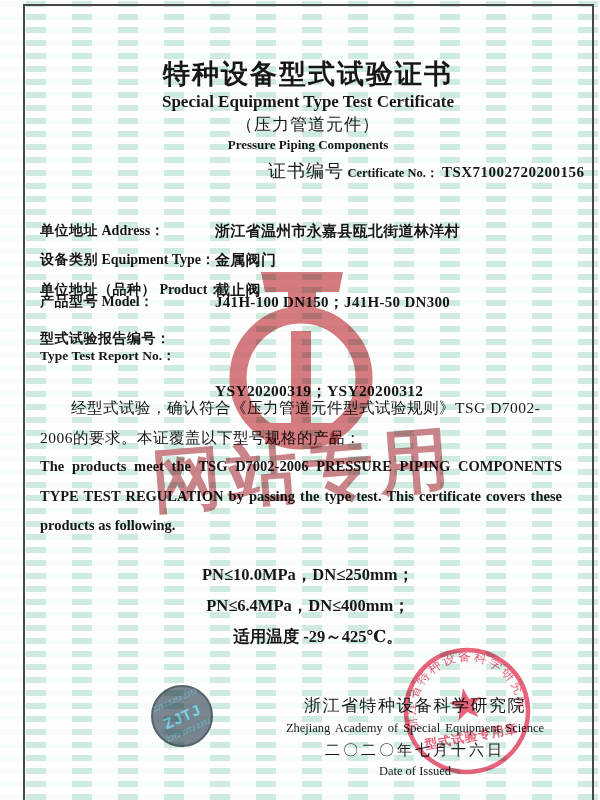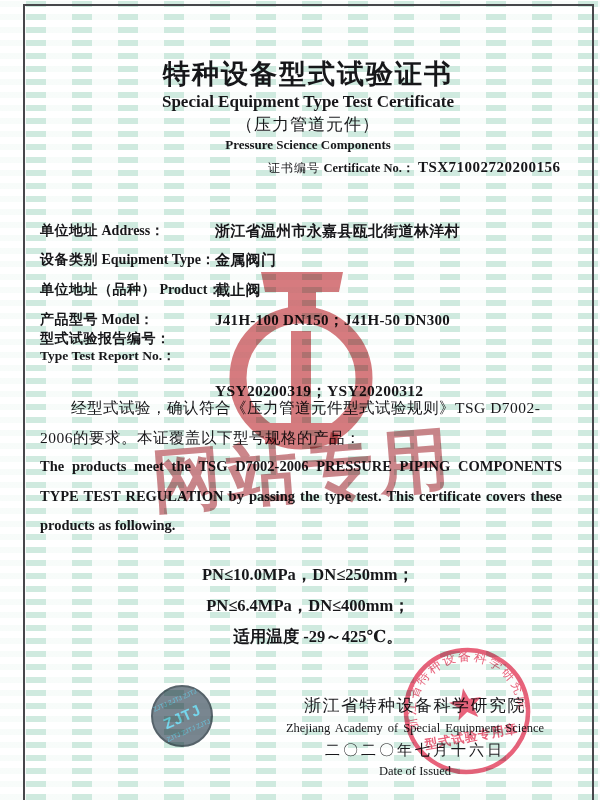--- a/index.html
+++ b/index.html
@@ -19,21 +19,21 @@
     position:absolute;left:23px;top:4px;right:6px;bottom:0;
     border:2.5px solid #47474b;border-bottom:none;pointer-events:none;
   }
   .content{position:absolute;inset:0;z-index:1;}
   .centered{position:absolute;left:24px;right:8px;text-align:center;}
   .title-cn{top:56px;font-size:27px;font-weight:700;letter-spacing:2px;}
   .title-en{top:92px;font-size:17px;font-weight:700;}
   .sub-cn{top:113px;font-size:17px;letter-spacing:1px;}
   .sub-en{top:137px;font-size:13px;font-weight:700;}
   .cert-no{position:absolute;left:268px;top:159px;font-size:14px;white-space:nowrap;}
-  .cert-no .lab-cn{font-size:12px;letter-spacing:1px;}
+  .cert-no .lab-cn{font-size:18px;letter-spacing:1px;}
   .cert-no .lab-en{font-weight:700;font-size:12.5px;}
   .cert-no .num{font-weight:700;font-size:15px;letter-spacing:.5px;}
   .field{position:absolute;left:40px;right:30px;font-size:14px;white-space:nowrap;}
   .fl-cn{font-weight:600;letter-spacing:.5px;}
   .fl-en{font-weight:700;}
   .fv{position:absolute;left:175px;top:0;font-weight:700;font-size:15px;letter-spacing:.3px;}
   .field.two-line .fl-line{display:block;line-height:17px;}
   .field.two-line .fl-en{font-size:13.5px;}
   .field.two-line .fv{top:13px;font-size:15.5px;margin-top:38px;}
   .paragraph{position:absolute;left:40px;width:522px;top:393px;}
@@ -61,21 +61,21 @@
 </head>
 <body>
 
 <div class="page">
   <div class="frame"></div>
 
   <div class="content">
     <div class="centered title-cn">特种设备型式试验证书</div>
     <div class="centered title-en">Special Equipment Type Test Certificate</div>
     <div class="centered sub-cn">（压力管道元件）</div>
-    <div class="centered sub-en">Pressure Science Components</div>
+    <div class="centered sub-en">Pressure Piping Components</div>
 
     <div class="cert-no">
       <span class="lab-cn">证书编号</span>
       <span class="lab-en">Certificate No.：</span>
       <span class="num">TSX71002720200156</span>
     </div>
 
     <div class="field" style="top:222px">
       <span class="fl-cn">单位地址</span>
       <span class="fl-en">Address：</span>
@@ -84,21 +84,21 @@
     <div class="field" style="top:251px">
       <span class="fl-cn">设备类别</span>
       <span class="fl-en">Equipment Type：</span>
       <span class="fv">金属阀门</span>
     </div>
     <div class="field" style="top:281px">
       <span class="fl-cn">单位地址（品种）</span>
       <span class="fl-en">Product：</span>
       <span class="fv">截止阀</span>
     </div>
-    <div class="field" style="top:311px">
+    <div class="field" style="top:293px">
       <span class="fl-cn">产品型号</span>
       <span class="fl-en">Model：</span>
       <span class="fv">J41H-100 DN150；J41H-50 DN300</span>
     </div>
     <div class="field two-line" style="top:330px">
       <span class="fl-line fl-cn">型式试验报告编号：</span>
       <span class="fl-line fl-en">Type Test Report No.：</span>
       <span class="fv">YSY20200319；YSY20200312</span>
     </div>
 

